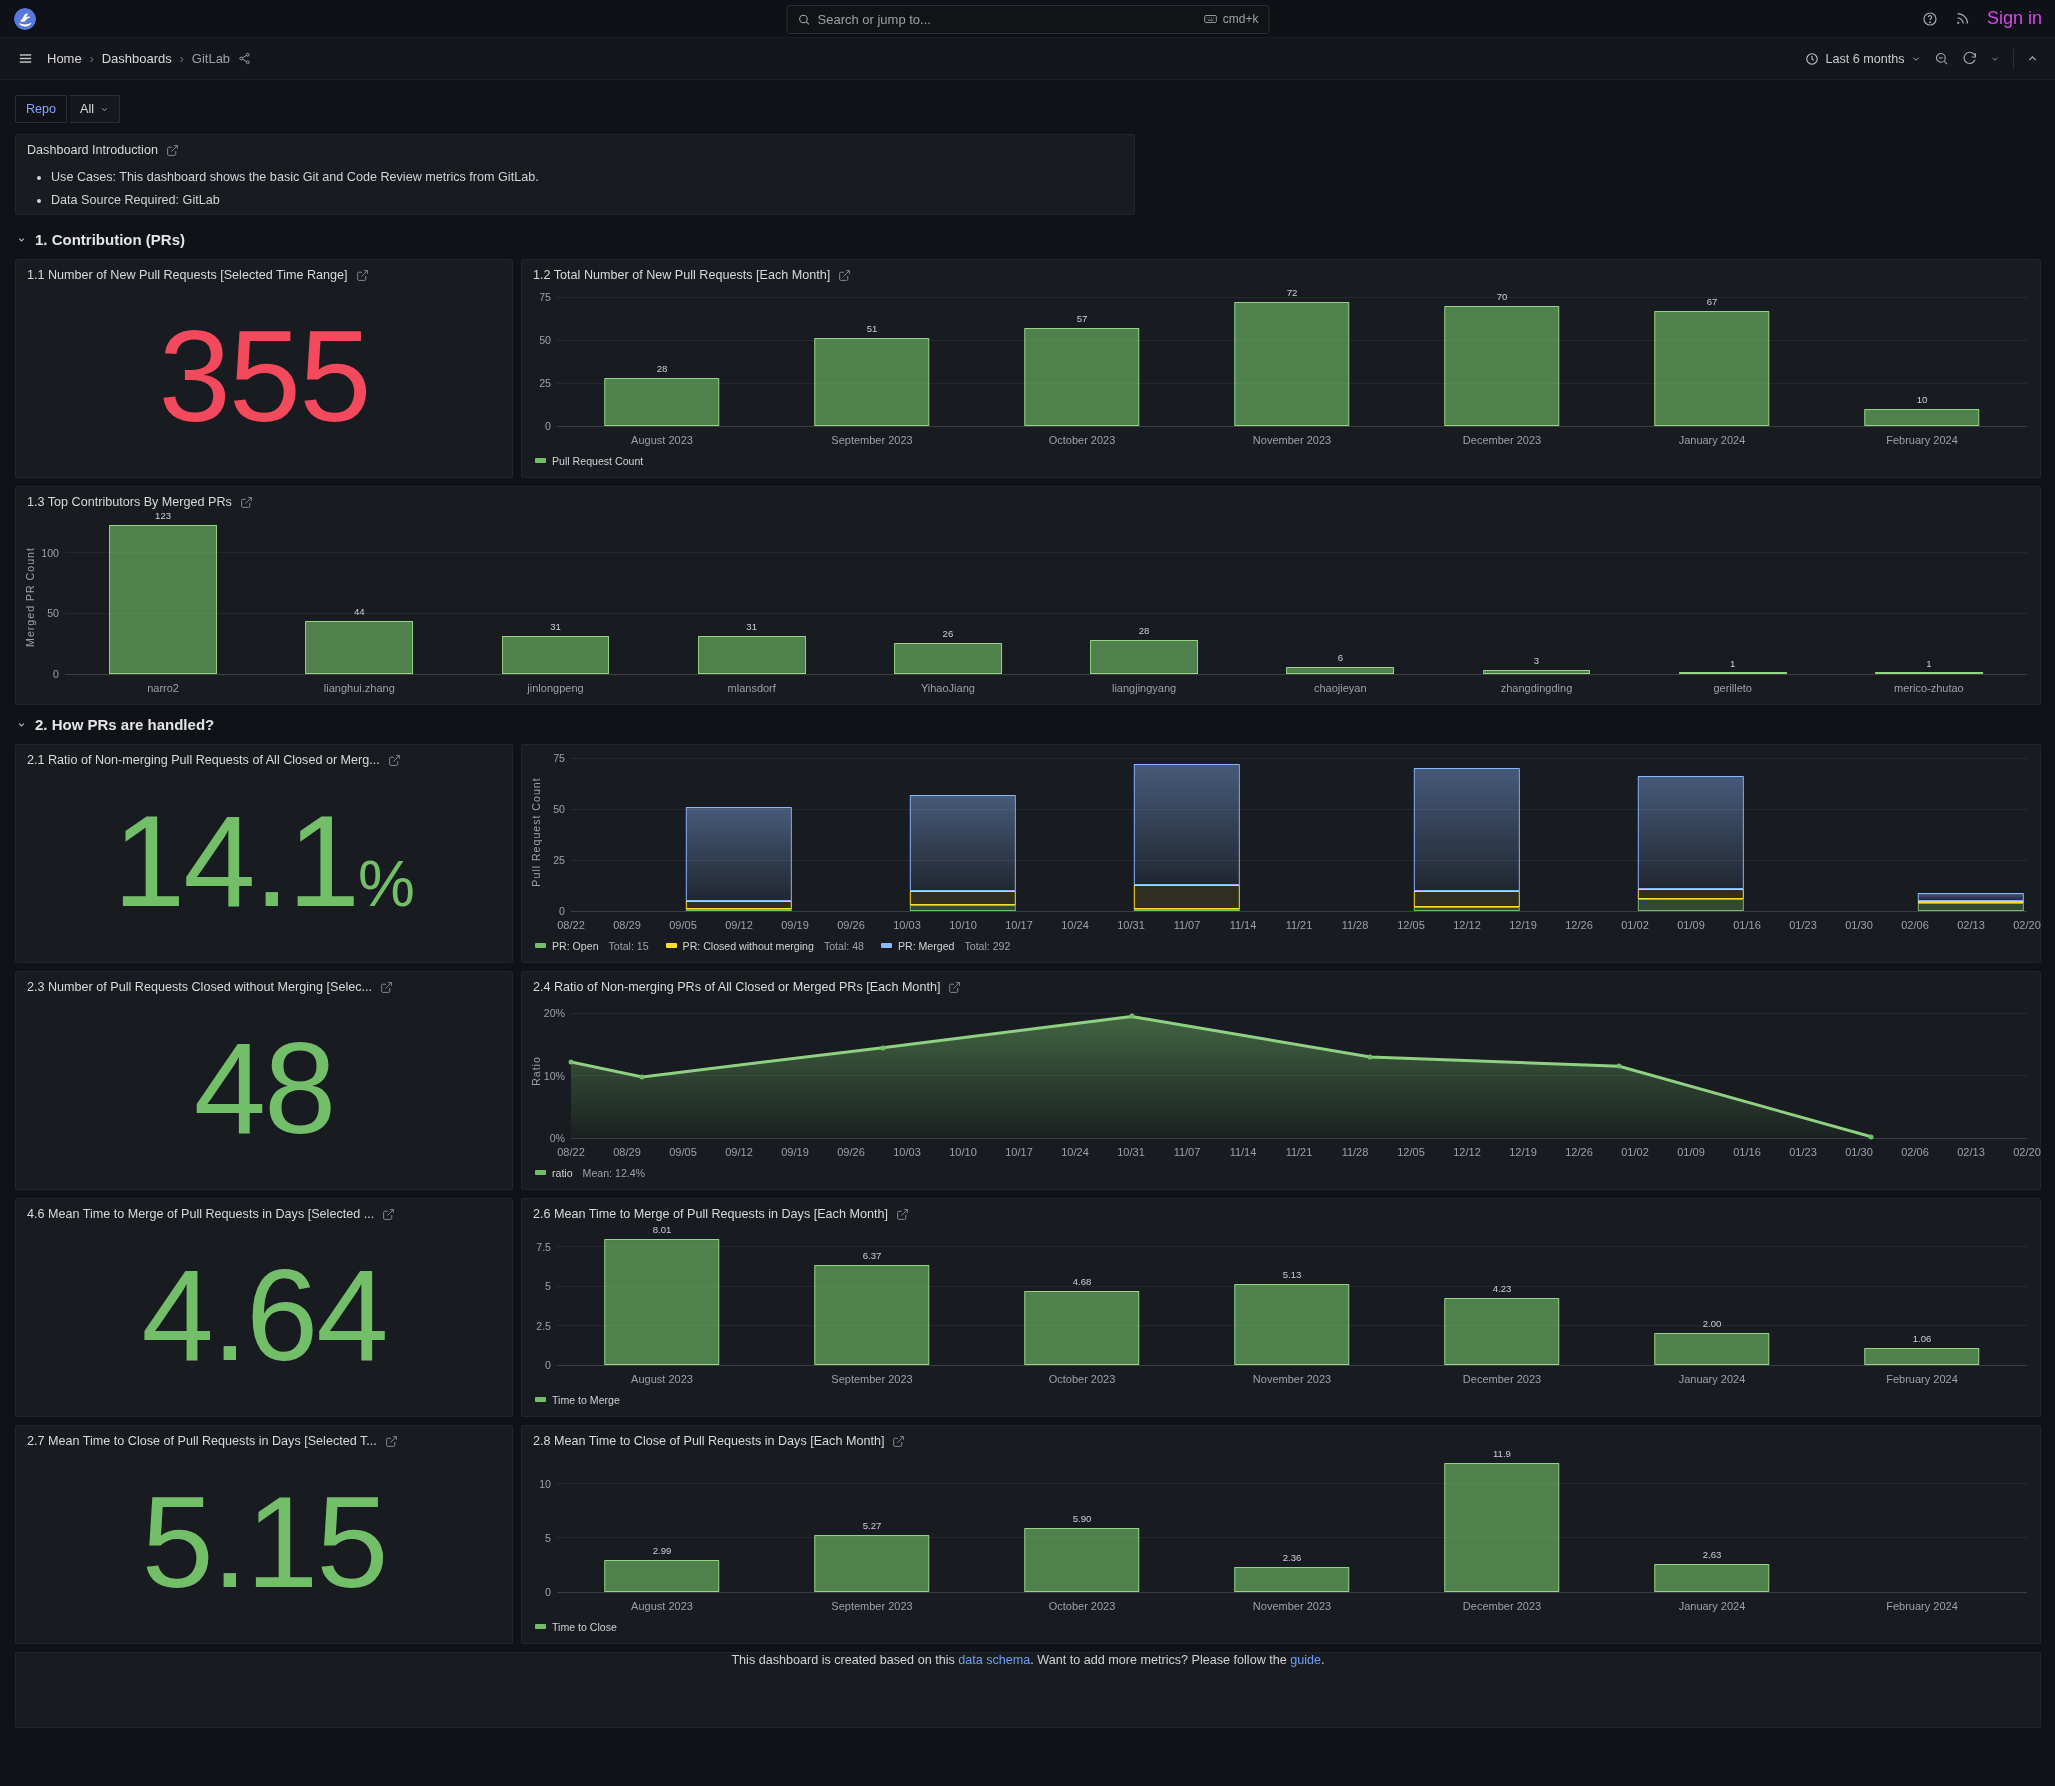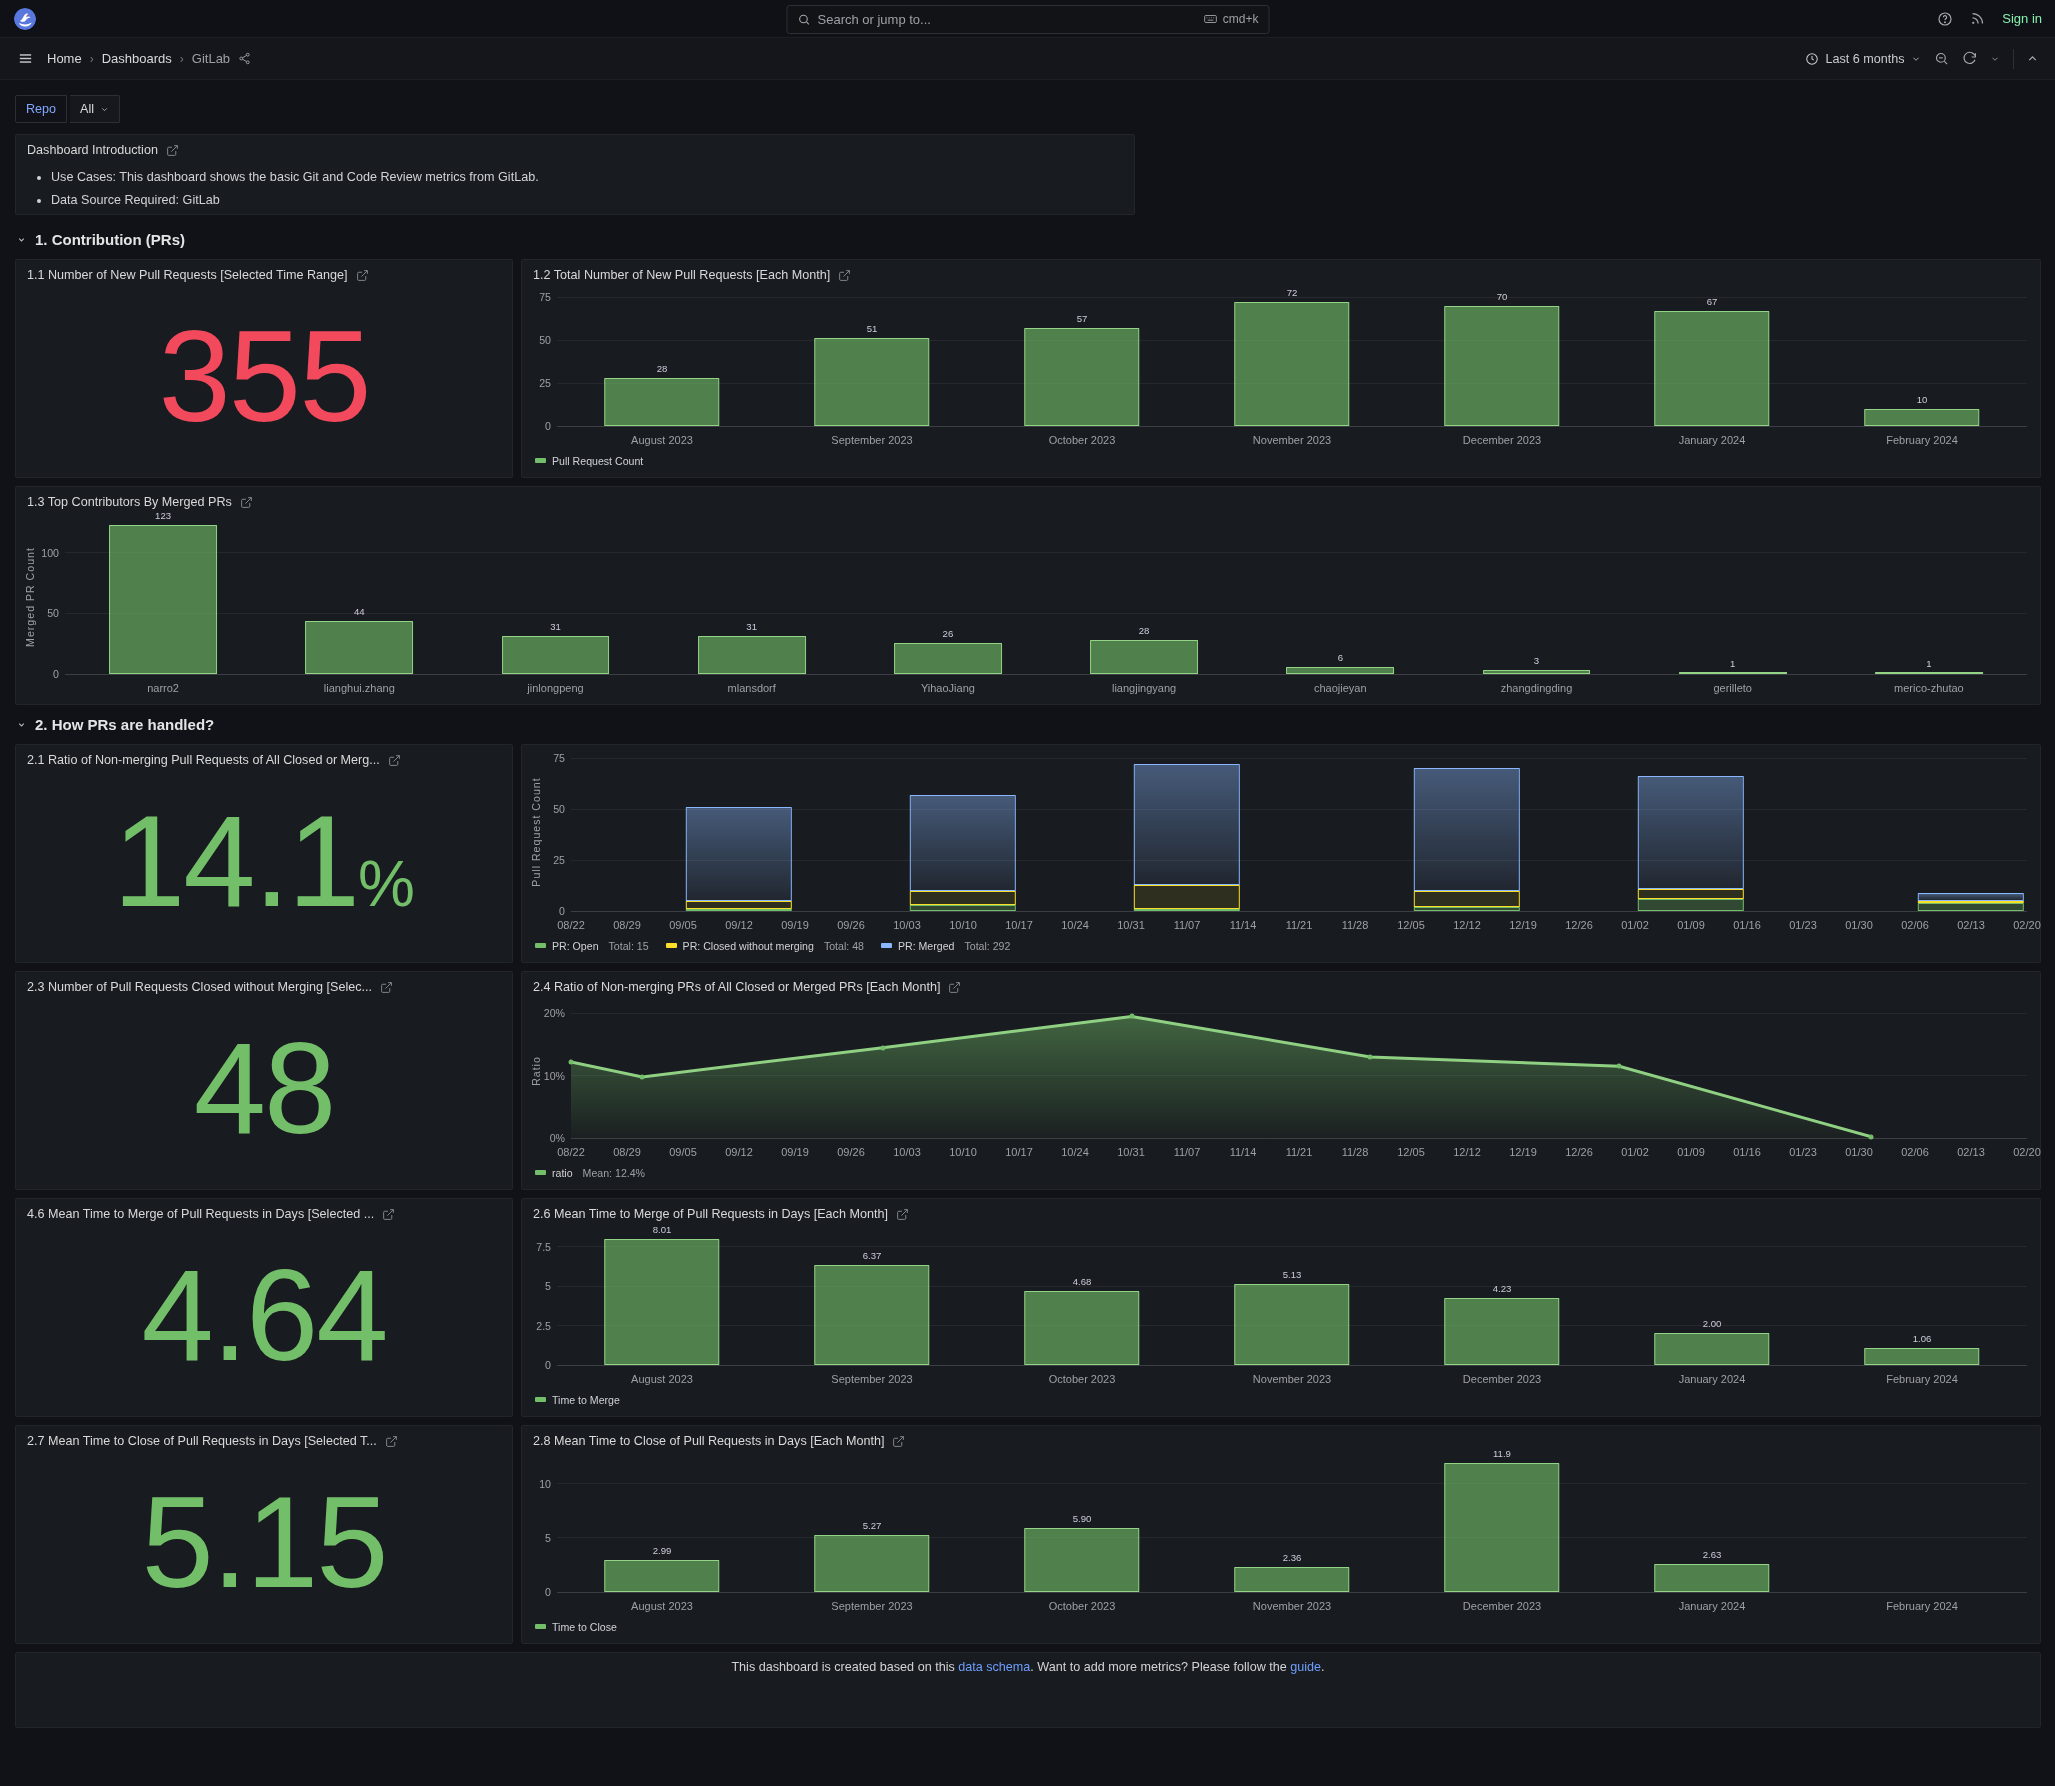--- a/index.html
+++ b/index.html
@@ -7,21 +7,21 @@
   svg { display:block; }
 
   
   .topnav { height:38px; background:#0f1117; display:flex; align-items:center; padding:0 14px; position:relative; border-bottom:0.5px solid #1c1e24; }
   .logo { width:22px; height:22px; border-radius:50%; overflow:hidden; flex:0 0 auto; cursor:pointer; }
   .searchbox { position:absolute; left:50%; top:4.5px; transform:translateX(-50%); width:483px; height:29px; background:#111317; border:0.5px solid #2c2f36; border-radius:3px; display:flex; align-items:center; padding:0 10px; gap:7px; color:#9da0a6; }
   .searchbox input { flex:1; background:transparent; border:none; outline:none; color:#c7c9cc; font-size:13px; font-family:inherit; }
   .searchbox input::placeholder { color:#9da0a6; }
   .kbd-hint { display:flex; align-items:center; gap:5px; font-size:12px; color:#9da0a6; }
   .nav-right { margin-left:auto; display:flex; align-items:center; gap:17px; color:#a5a8ad; }
-  .nav-right .signin { font-size:13px; color:#86efac; cursor:pointer; }
+  .nav-right .signin { font-size:18px; color:#d946ef; cursor:pointer; }
   .icon-btn { cursor:pointer; color:#a5a8ad; display:flex; align-items:center; }
 
   
   .subnav { height:42px; background:#14161c; display:flex; align-items:center; padding:0 17px; border-bottom:0.5px solid #1c1e24; }
   .breadcrumb { display:flex; align-items:center; gap:8px; margin-left:13px; font-size:13px; }
   .crumb { cursor:pointer; }
   .crumb.dim { color:#9da0a6; }
   .crumb-sep { color:#6d7076; font-size:12px; }
   .sub-right { margin-left:auto; display:flex; align-items:center; gap:13px; color:#c9cbce; }
   .timepick { display:flex; align-items:center; gap:6px; font-size:12.6px; cursor:pointer; }
@@ -76,21 +76,21 @@
   .xlab { position:absolute; top:8px; transform:translateX(-50%); font-size:11px; color:#9da0a6; white-space:nowrap; }
   .legend { height:21px; display:flex; align-items:center; gap:17px; margin-left:6px; flex:0 0 auto; }
   .litem { display:flex; align-items:center; gap:6px; cursor:pointer; }
   .swatch { width:11px; height:4.5px; border-radius:1px; display:inline-block; }
   .ltext { font-size:10.6px; color:#d0d2d6; }
   .lextra { font-size:10.6px; color:#9da0a6; margin-left:4px; }
   .dot { position:absolute; width:5px; height:5px; border-radius:50%; background:#73BF69; transform:translate(-50%,50%); }
   .linesvg { position:absolute; inset:0; width:100%; height:100%; }
 
   
-  .footer-panel { height:76px; display:flex; align-items:center; padding:7px 17px; font-size:12.6px; color:#d2d3d6; }
+  .footer-panel { height:76px; display:flex; align-items:center; padding:0 17px; font-size:12.6px; color:#d2d3d6; }
   .footer-panel a { color:#6e9fff; text-decoration:none; cursor:pointer; }
 </style>
 </head>
 <body>
 
 <div class="topnav">
   <div class="logo">
     <svg viewBox="0 0 44 44" width="22" height="22">
       <circle cx="22" cy="22" r="22" fill="#5878dd"></circle>
       <path d="M12 26c4-2 6-8 9-12 2-3 6-4 8-2-3 1-4 4-5 7 3-2 7-3 9 0-4 0-7 2-9 5-2 4-7 5-12 2z" fill="#fff"></path>

